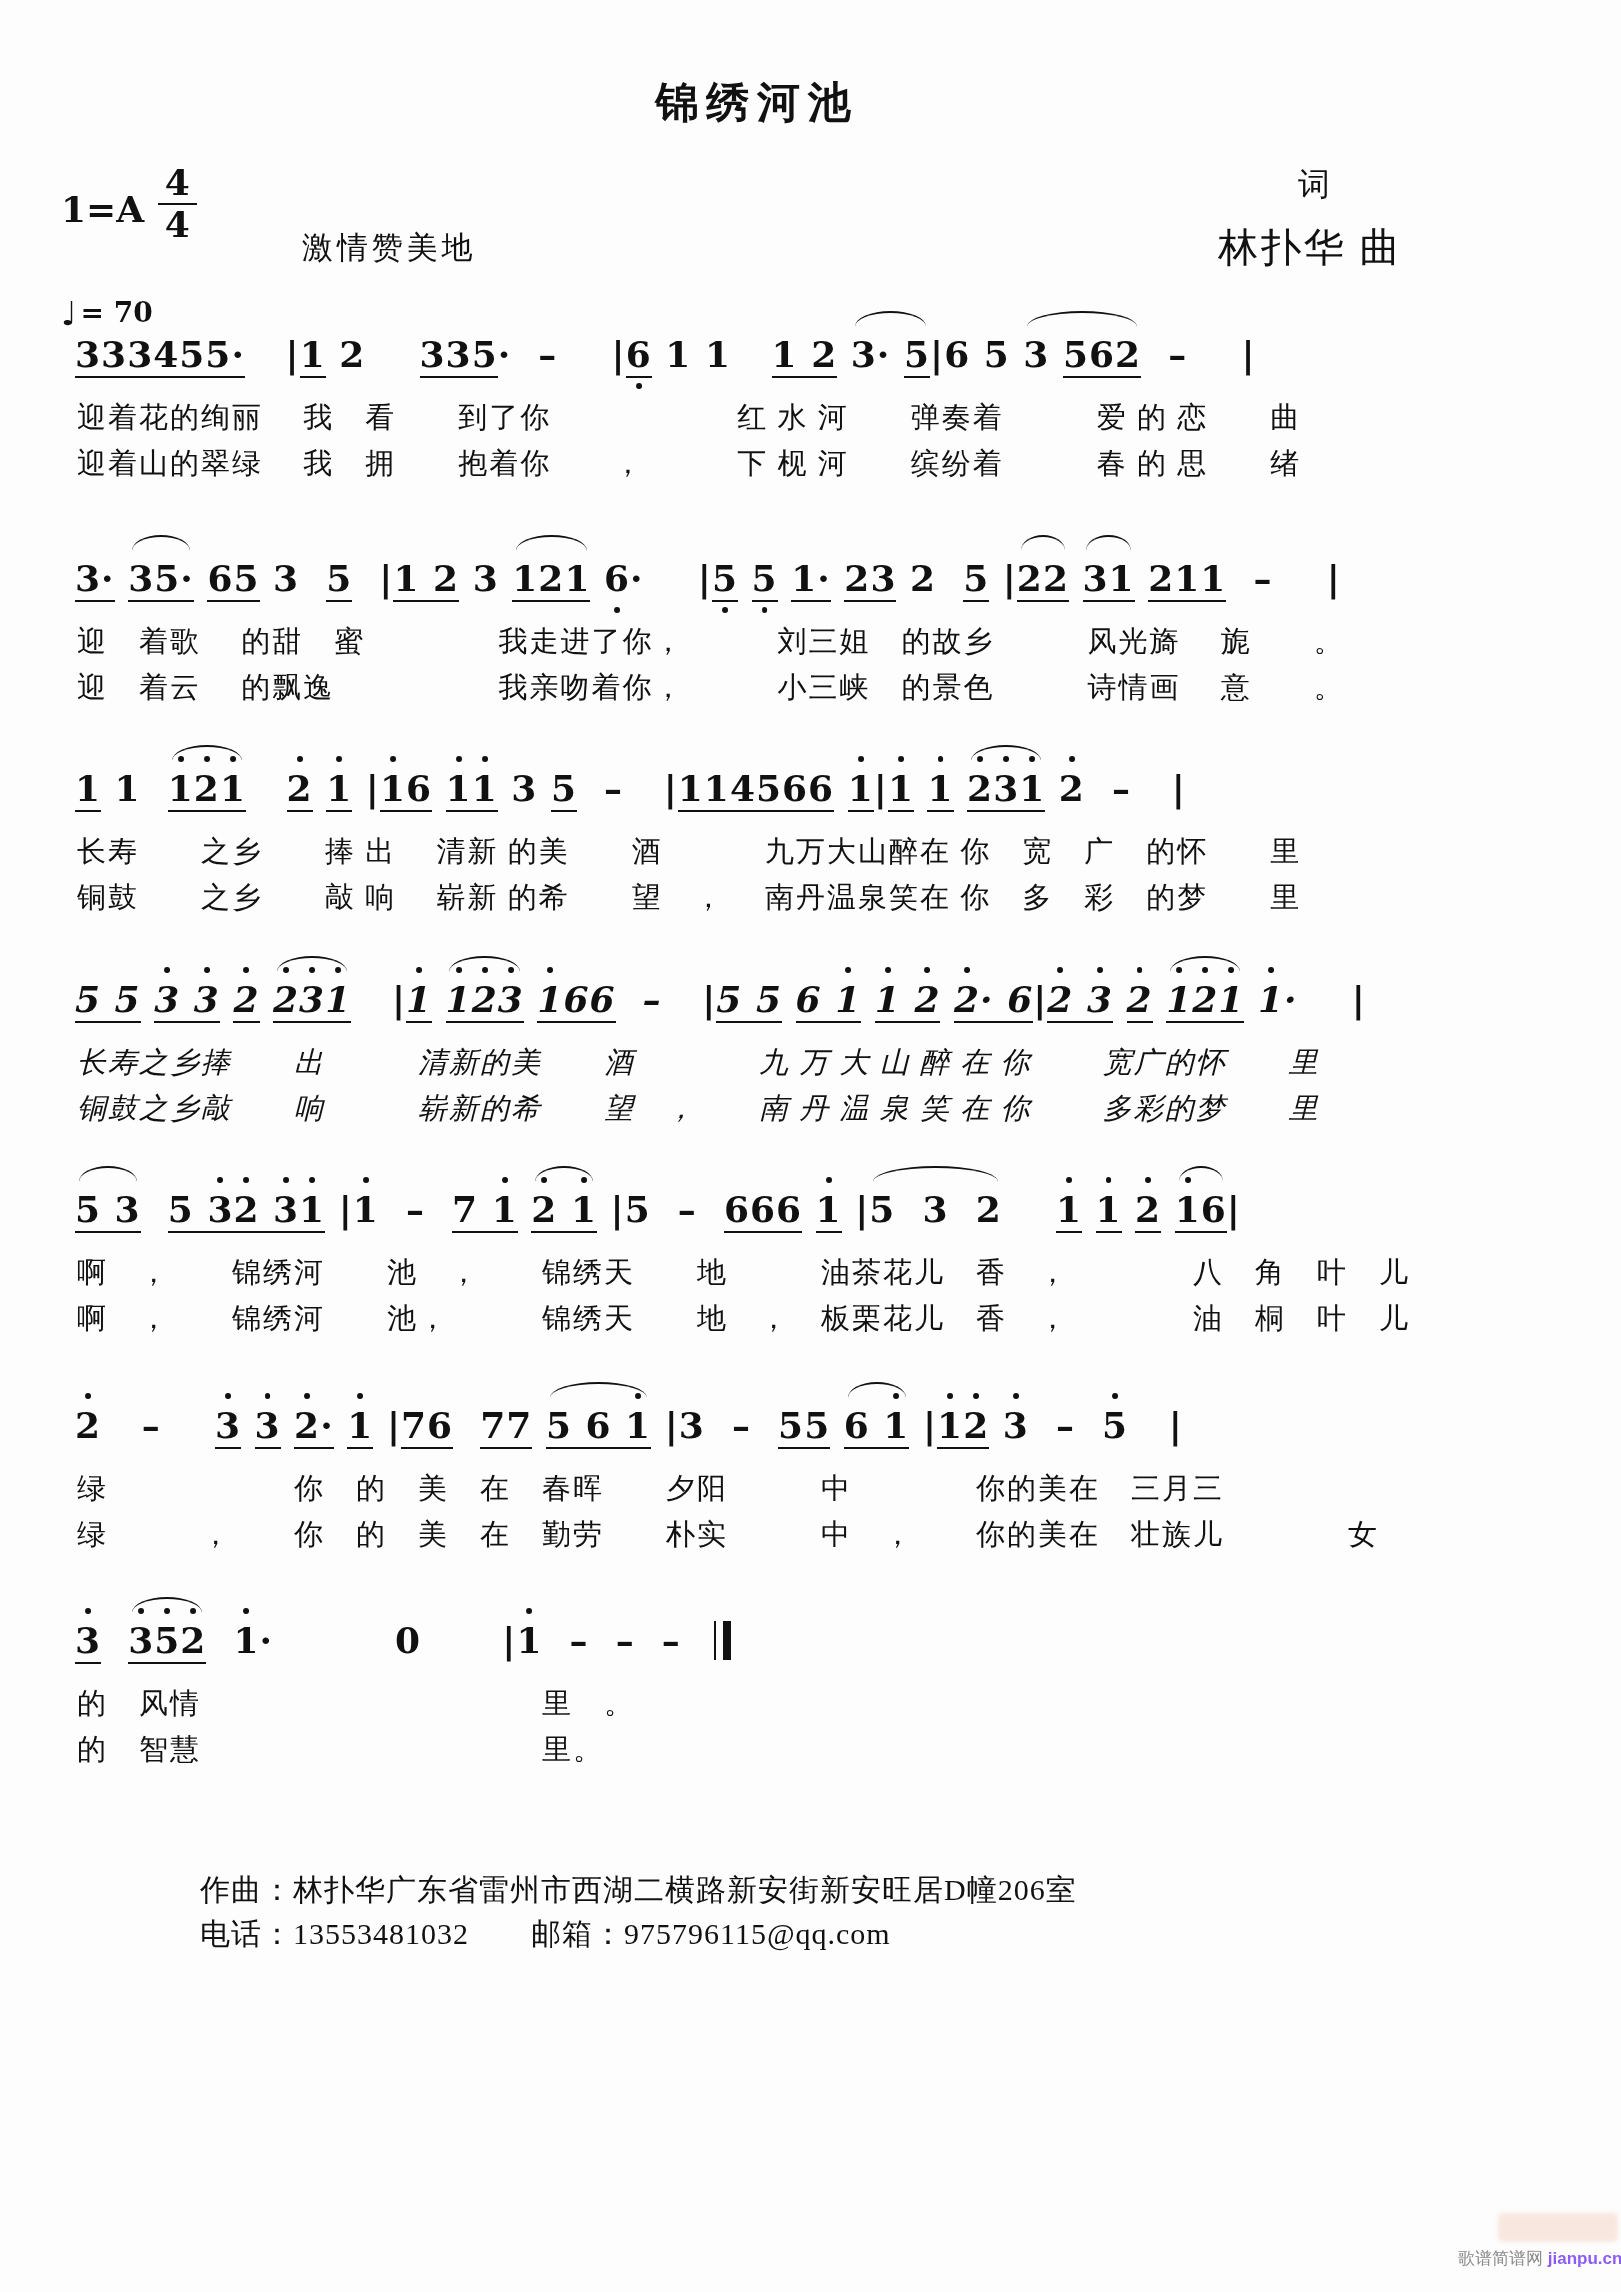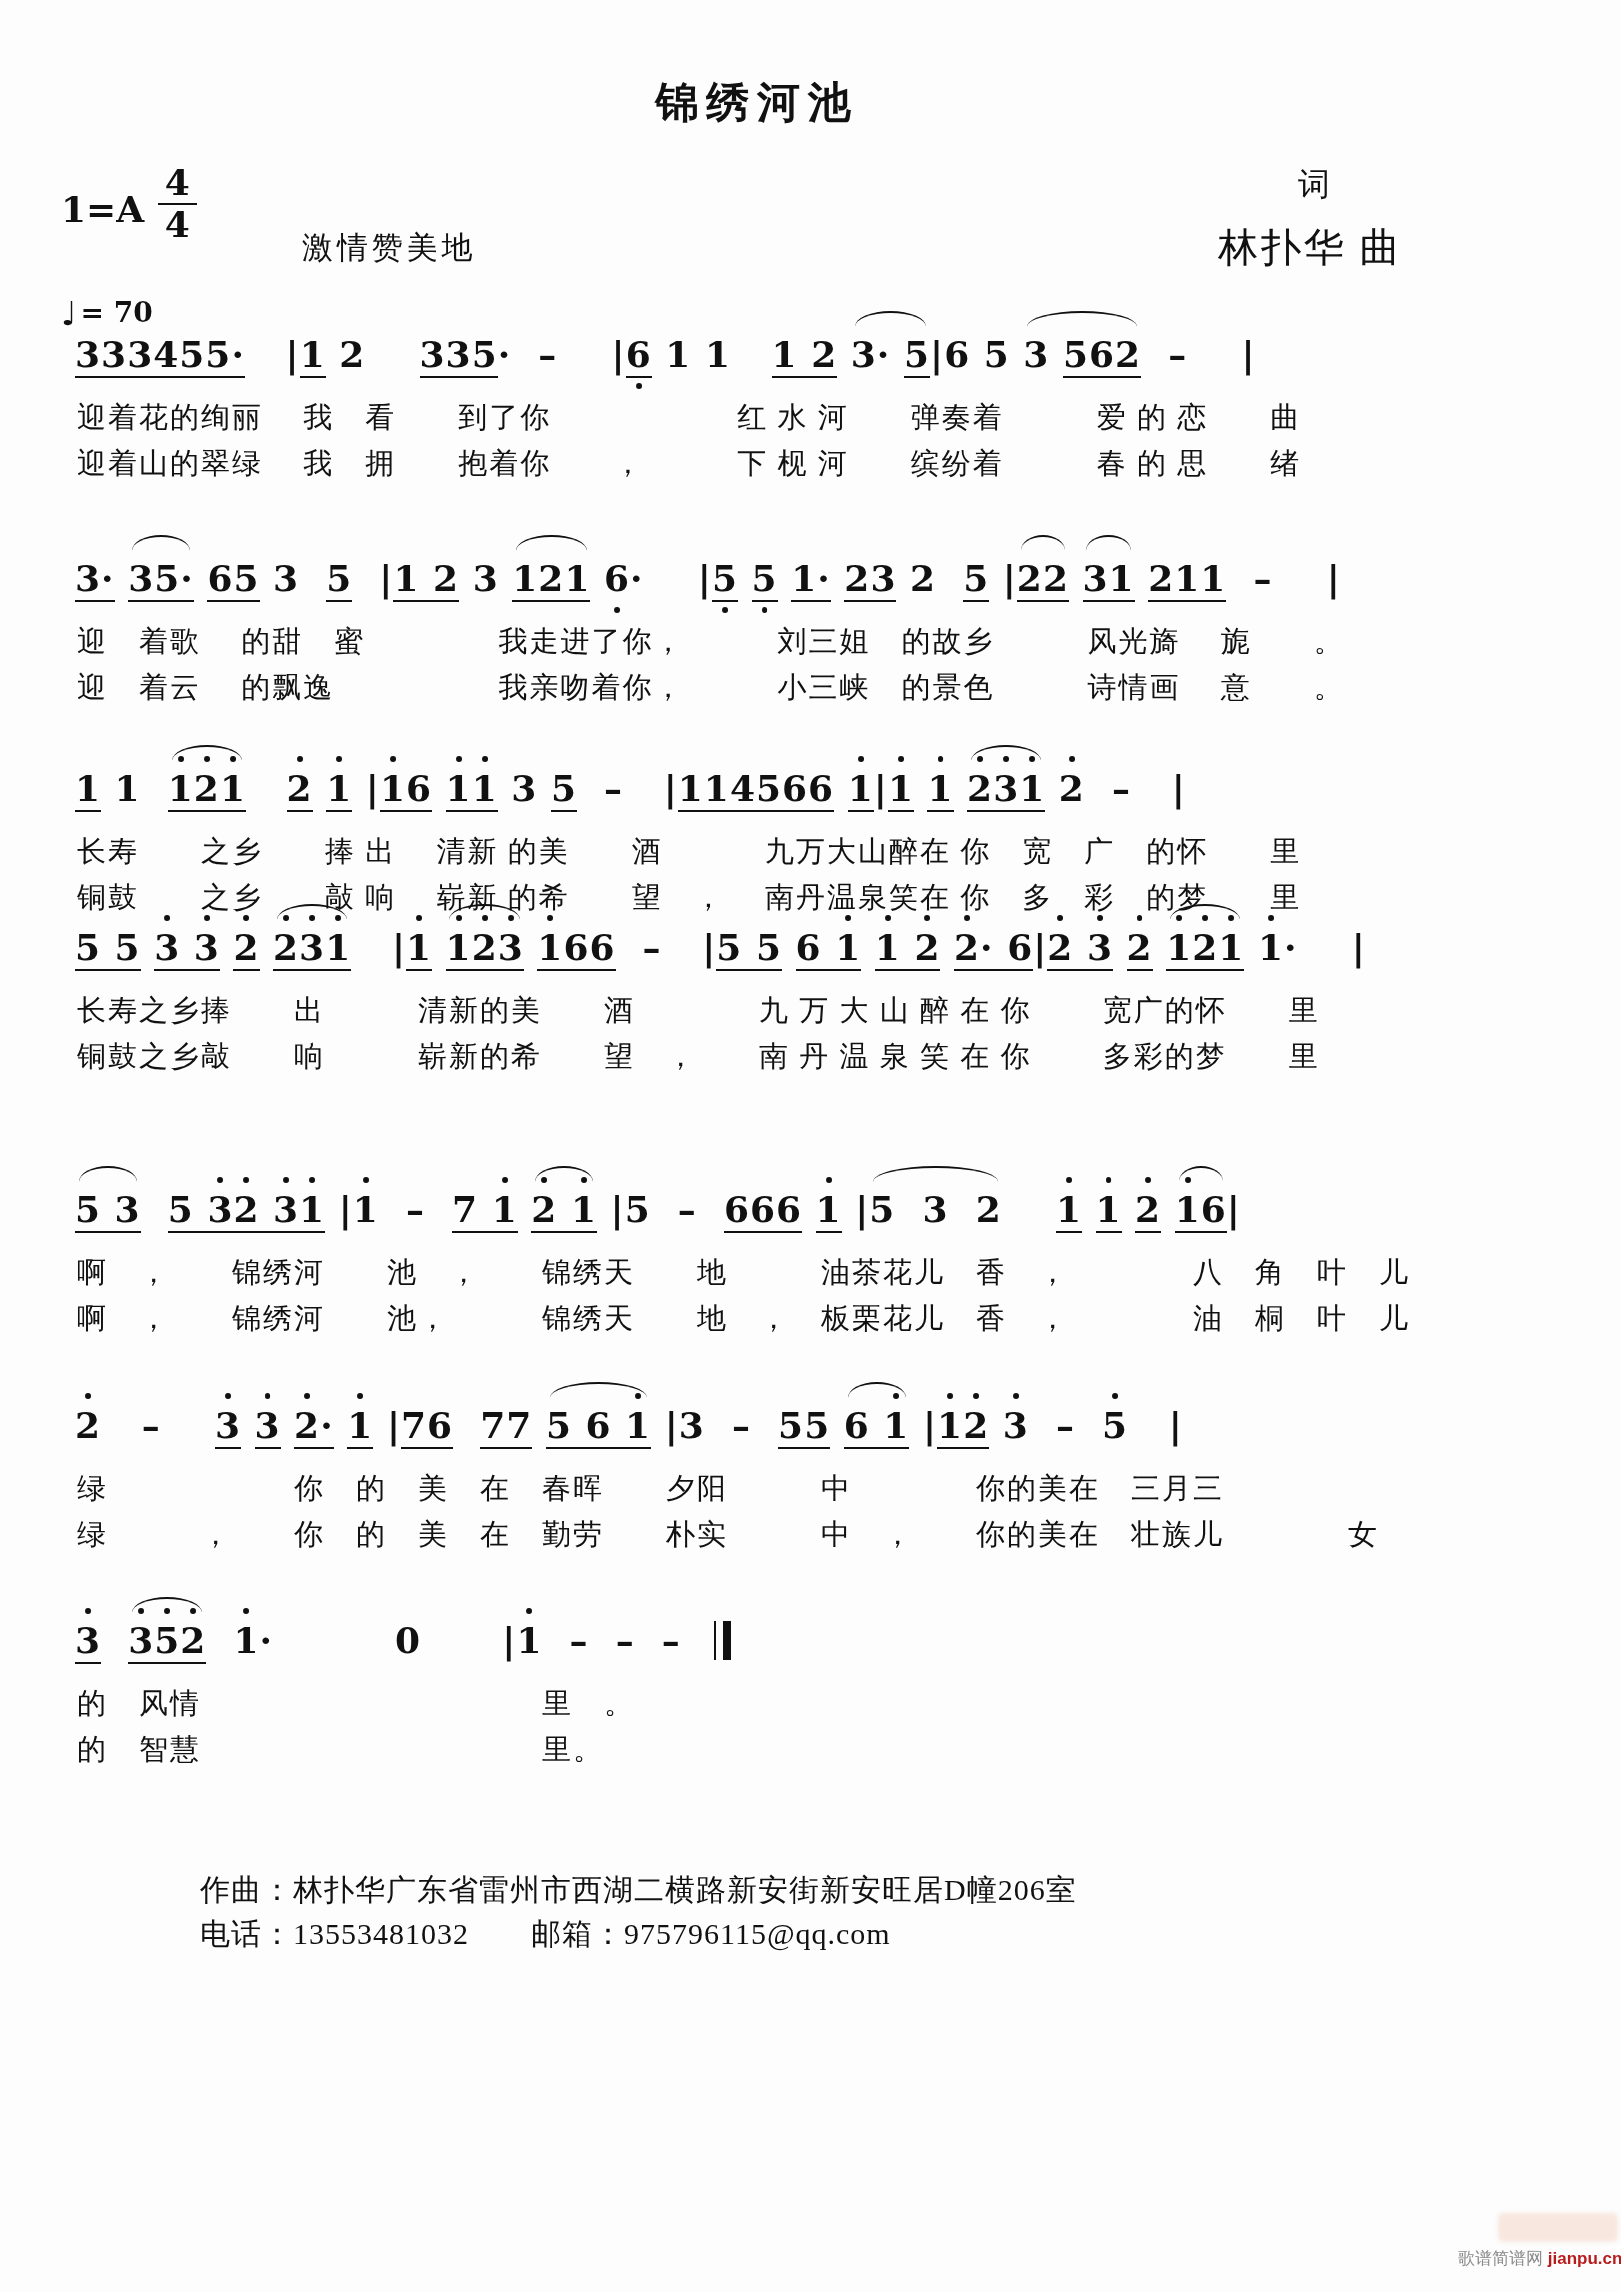--- a/index.html
+++ b/index.html
@@ -32,21 +32,21 @@
   .fin{display:inline-block;width:6.9px;height:39px;border-left:2.9px solid #111;
        border-right:8.8px solid #111;vertical-align:-6.9px;margin-left:5.9px;}
   .lyric{position:absolute;left:2px;font-size:29px;white-space:pre;letter-spacing:2px;}
   .l1{top:65px;}
   .l2{top:111px;}
   .footer{position:absolute;top:1868px;left:200px;font-size:30px;line-height:1.45;letter-spacing:1px;}
   .wm-logo{position:absolute;top:2213px;left:1498px;width:120px;height:29px;
            background:rgba(225,120,70,.16);filter:blur(2px);border-radius:4.9px;}
   .watermark{position:absolute;top:2247px;left:1458px;font-size:17px;color:#8a8a8a;
              font-family:"Liberation Sans",sans-serif;white-space:pre;}
-  .wm-url{color:#b91c1c;font-weight:bold;}
+  .wm-url{color:#8b5cf6;font-weight:bold;}
 </style>
 </head>
 <body>
 
 <div class="page">
   <div class="title">锦绣河池</div>
   <div class="lyricist">词</div>
   <div class="composer">林扑华 曲</div>
   <div class="keysig">
     <span>1=A</span><span class="frac"><span class="ftop">4</span><span class="fbot">4</span></span>
@@ -65,21 +65,21 @@
       <div class="system" style="top: 557px;">
         <div class="notation"><span class="u1"><span class="n">3</span><span class="n">·</span></span><span class="n"> </span><span class="slur"><span class="u1"><span class="n">3</span><span class="n">5</span><span class="n">·</span></span></span><span class="n"> </span><span class="u1"><span class="n">6</span><span class="n">5</span></span><span class="n"> </span><span class="n">3</span><span class="n"> </span><span class="n"> </span><span class="u1"><span class="n">5</span></span><span class="n"> </span><span class="n"> </span><span class="n">|</span><span class="u1"><span class="n">1</span><span class="n"> </span><span class="n">2</span></span><span class="n"> </span><span class="n">3</span><span class="n"> </span><span class="slur"><span class="u1"><span class="n">1</span><span class="n">2</span><span class="n">1</span></span></span><span class="n"> </span><span class="n lo">6</span><span class="n">·</span><span class="n"> </span><span class="n"> </span><span class="n"> </span><span class="n"> </span><span class="n">|</span><span class="u1"><span class="n lo">5</span></span><span class="n"> </span><span class="u1"><span class="n lo">5</span></span><span class="n"> </span><span class="u1"><span class="n">1</span><span class="n">·</span></span><span class="n"> </span><span class="u1"><span class="n">2</span><span class="n">3</span></span><span class="n"> </span><span class="n">2</span><span class="n"> </span><span class="n"> </span><span class="u1"><span class="n">5</span></span><span class="n"> </span><span class="n">|</span><span class="slur"><span class="u1"><span class="n">2</span><span class="n">2</span></span></span><span class="n"> </span><span class="slur"><span class="u1"><span class="n">3</span><span class="n">1</span></span></span><span class="n"> </span><span class="u1"><span class="n">2</span><span class="n">1</span><span class="n">1</span></span><span class="n"> </span><span class="n"> </span><span class="n">–</span><span class="n"> </span><span class="n"> </span><span class="n"> </span><span class="n"> </span><span class="n">|</span></div>
         <div class="lyric l1">迎　着歌　 的甜　蜜　　　　 我走进了你，　　　刘三姐　的故乡　　　风光旖　 旎　　。</div>
         <div class="lyric l2">迎　着云　 的飘逸　　　　　 我亲吻着你，　　　小三峡　的景色　　　诗情画　 意　　。</div>
       </div>
       <div class="system" style="top: 767px;">
         <div class="notation"><span class="u1"><span class="n">1</span></span><span class="n"> </span><span class="n">1</span><span class="n"> </span><span class="n"> </span><span class="slur"><span class="u1"><span class="n hi">1</span><span class="n hi">2</span><span class="n hi">1</span></span></span><span class="n"> </span><span class="n"> </span><span class="n"> </span><span class="u1"><span class="n hi">2</span></span><span class="n"> </span><span class="u1"><span class="n hi">1</span></span><span class="n"> </span><span class="n">|</span><span class="u1"><span class="n hi">1</span><span class="n">6</span></span><span class="n"> </span><span class="u1"><span class="n hi">1</span><span class="n hi">1</span></span><span class="n"> </span><span class="n">3</span><span class="n"> </span><span class="u1"><span class="n">5</span></span><span class="n"> </span><span class="n"> </span><span class="n">–</span><span class="n"> </span><span class="n"> </span><span class="n"> </span><span class="n">|</span><span class="u1"><span class="n">1</span><span class="n">1</span><span class="n">4</span><span class="n">5</span><span class="n">6</span><span class="n">6</span></span><span class="n"> </span><span class="u1"><span class="n hi">1</span></span><span class="n">|</span><span class="u1"><span class="n hi">1</span></span><span class="n"> </span><span class="u1"><span class="n hi">1</span></span><span class="n"> </span><span class="slur"><span class="u1"><span class="n hi">2</span><span class="n hi">3</span><span class="n hi">1</span></span></span><span class="n"> </span><span class="n hi">2</span><span class="n"> </span><span class="n"> </span><span class="n">–</span><span class="n"> </span><span class="n"> </span><span class="n"> </span><span class="n">|</span></div>
         <div class="lyric l1">长寿　　之乡　　捧 出　 清新 的美　　酒　　　 九万大山醉在 你　宽　广　的怀　　里</div>
         <div class="lyric l2">铜鼓　　之乡　　敲 响　 崭新 的希　　望　，　 南丹温泉笑在 你　多　彩　的梦　　里</div>
       </div>
-      <div class="system" style="top: 926px;">
+      <div class="system" style="top: 978px; font-style: italic;">
         <div class="notation"><span class="u1"><span class="n">5</span><span class="n"> </span><span class="n">5</span></span><span class="n"> </span><span class="u1"><span class="n hi">3</span><span class="n"> </span><span class="n hi">3</span></span><span class="n"> </span><span class="u1"><span class="n hi">2</span></span><span class="n"> </span><span class="slur"><span class="u1"><span class="n hi">2</span><span class="n hi">3</span><span class="n hi">1</span></span></span><span class="n"> </span><span class="n"> </span><span class="n"> </span><span class="n">|</span><span class="u1"><span class="n hi">1</span></span><span class="n"> </span><span class="slur"><span class="u1"><span class="n hi">1</span><span class="n hi">2</span><span class="n hi">3</span></span></span><span class="n"> </span><span class="u1"><span class="n hi">1</span><span class="n">6</span><span class="n">6</span></span><span class="n"> </span><span class="n"> </span><span class="n">–</span><span class="n"> </span><span class="n"> </span><span class="n"> </span><span class="n">|</span><span class="u1"><span class="n">5</span><span class="n"> </span><span class="n">5</span></span><span class="n"> </span><span class="u1"><span class="n">6</span><span class="n"> </span><span class="n hi">1</span></span><span class="n"> </span><span class="u1"><span class="n hi">1</span><span class="n"> </span><span class="n hi">2</span></span><span class="n"> </span><span class="u1"><span class="n hi">2</span><span class="n">·</span><span class="n"> </span><span class="n">6</span></span><span class="n">|</span><span class="u1"><span class="n hi">2</span><span class="n"> </span><span class="n hi">3</span></span><span class="n"> </span><span class="u1"><span class="n hi">2</span></span><span class="n"> </span><span class="slur"><span class="u1"><span class="n hi">1</span><span class="n hi">2</span><span class="n hi">1</span></span></span><span class="n"> </span><span class="n hi">1</span><span class="n">·</span><span class="n"> </span><span class="n"> </span><span class="n"> </span><span class="n"> </span><span class="n">|</span></div>
         <div class="lyric l1">长寿之乡捧　　出　　　清新的美　　酒　　　　九 万 大 山 醉 在 你　　 宽广的怀　　里</div>
         <div class="lyric l2">铜鼓之乡敲　　响　　　崭新的希　　望　，　　南 丹 温 泉 笑 在 你　　 多彩的梦　　里</div>
       </div>
       <div class="system" style="top: 1188px;">
         <div class="notation"><span class="slur"><span class="u1"><span class="n">5</span><span class="n"> </span><span class="n">3</span></span></span><span class="n"> </span><span class="n"> </span><span class="u1"><span class="n">5</span><span class="n"> </span><span class="n hi">3</span><span class="n hi">2</span><span class="n"> </span><span class="n hi">3</span><span class="n hi">1</span></span><span class="n"> </span><span class="n">|</span><span class="n hi">1</span><span class="n"> </span><span class="n"> </span><span class="n">–</span><span class="n"> </span><span class="n"> </span><span class="u1"><span class="n">7</span><span class="n"> </span><span class="n hi">1</span></span><span class="n"> </span><span class="slur"><span class="u1"><span class="n hi">2</span><span class="n"> </span><span class="n hi">1</span></span></span><span class="n"> </span><span class="n">|</span><span class="n">5</span><span class="n"> </span><span class="n"> </span><span class="n">–</span><span class="n"> </span><span class="n"> </span><span class="u1"><span class="n">6</span><span class="n">6</span><span class="n">6</span></span><span class="n"> </span><span class="u1"><span class="n hi">1</span></span><span class="n"> </span><span class="n">|</span><span class="slur"><span class="n">5</span><span class="n"> </span><span class="n"> </span><span class="n">3</span><span class="n"> </span><span class="n"> </span><span class="n">2</span></span><span class="n"> </span><span class="n"> </span><span class="n"> </span><span class="n"> </span><span class="u1"><span class="n hi">1</span></span><span class="n"> </span><span class="u1"><span class="n hi">1</span></span><span class="n"> </span><span class="u1"><span class="n hi">2</span></span><span class="n"> </span><span class="slur"><span class="u1"><span class="n hi">1</span><span class="n">6</span></span></span><span class="n">|</span></div>
         <div class="lyric l1">啊　，　　锦绣河　　池　，　　锦绣天　　地　　　油茶花儿　香　，　　　　八　角　叶　儿</div>
         <div class="lyric l2">啊　，　　锦绣河　　池，　　　锦绣天　　地　，　板栗花儿　香　，　　　　油　桐　叶　儿</div>
       </div>
       <div class="system" style="top: 1404px;">

